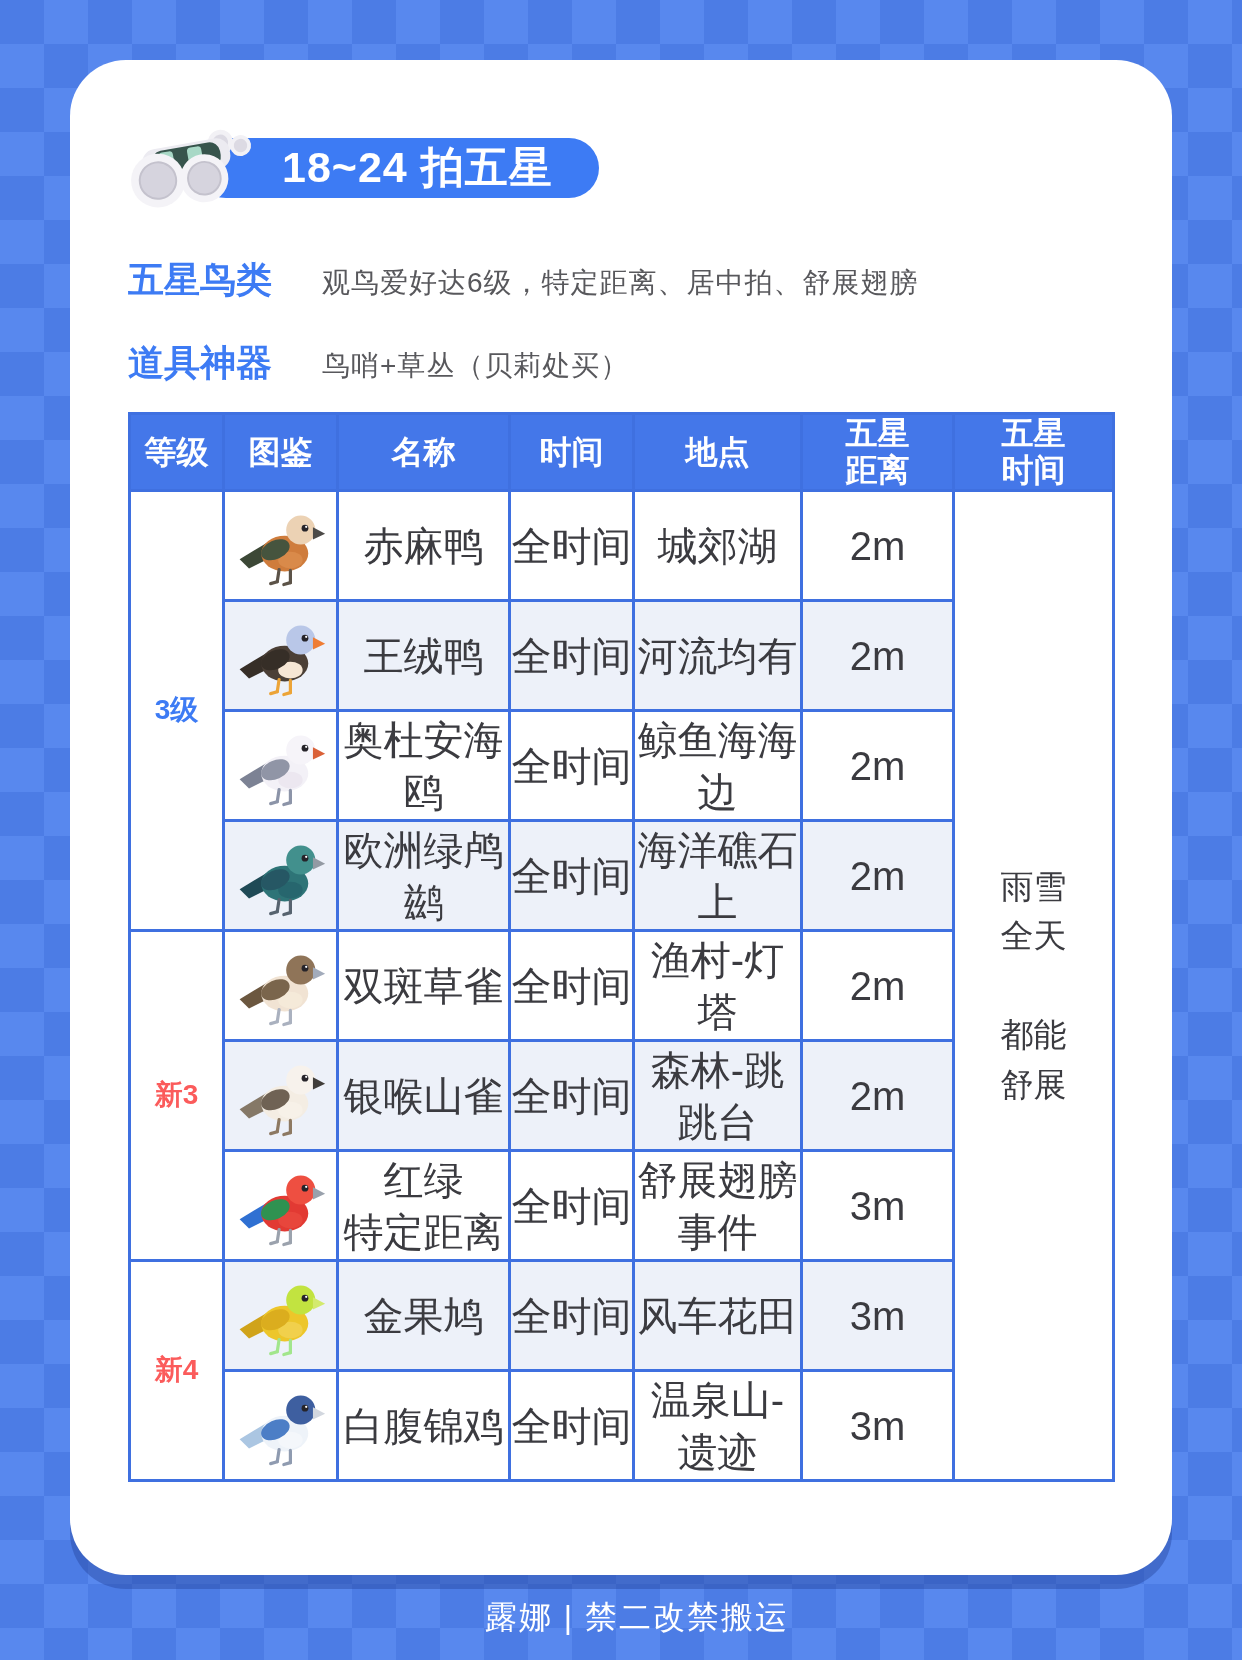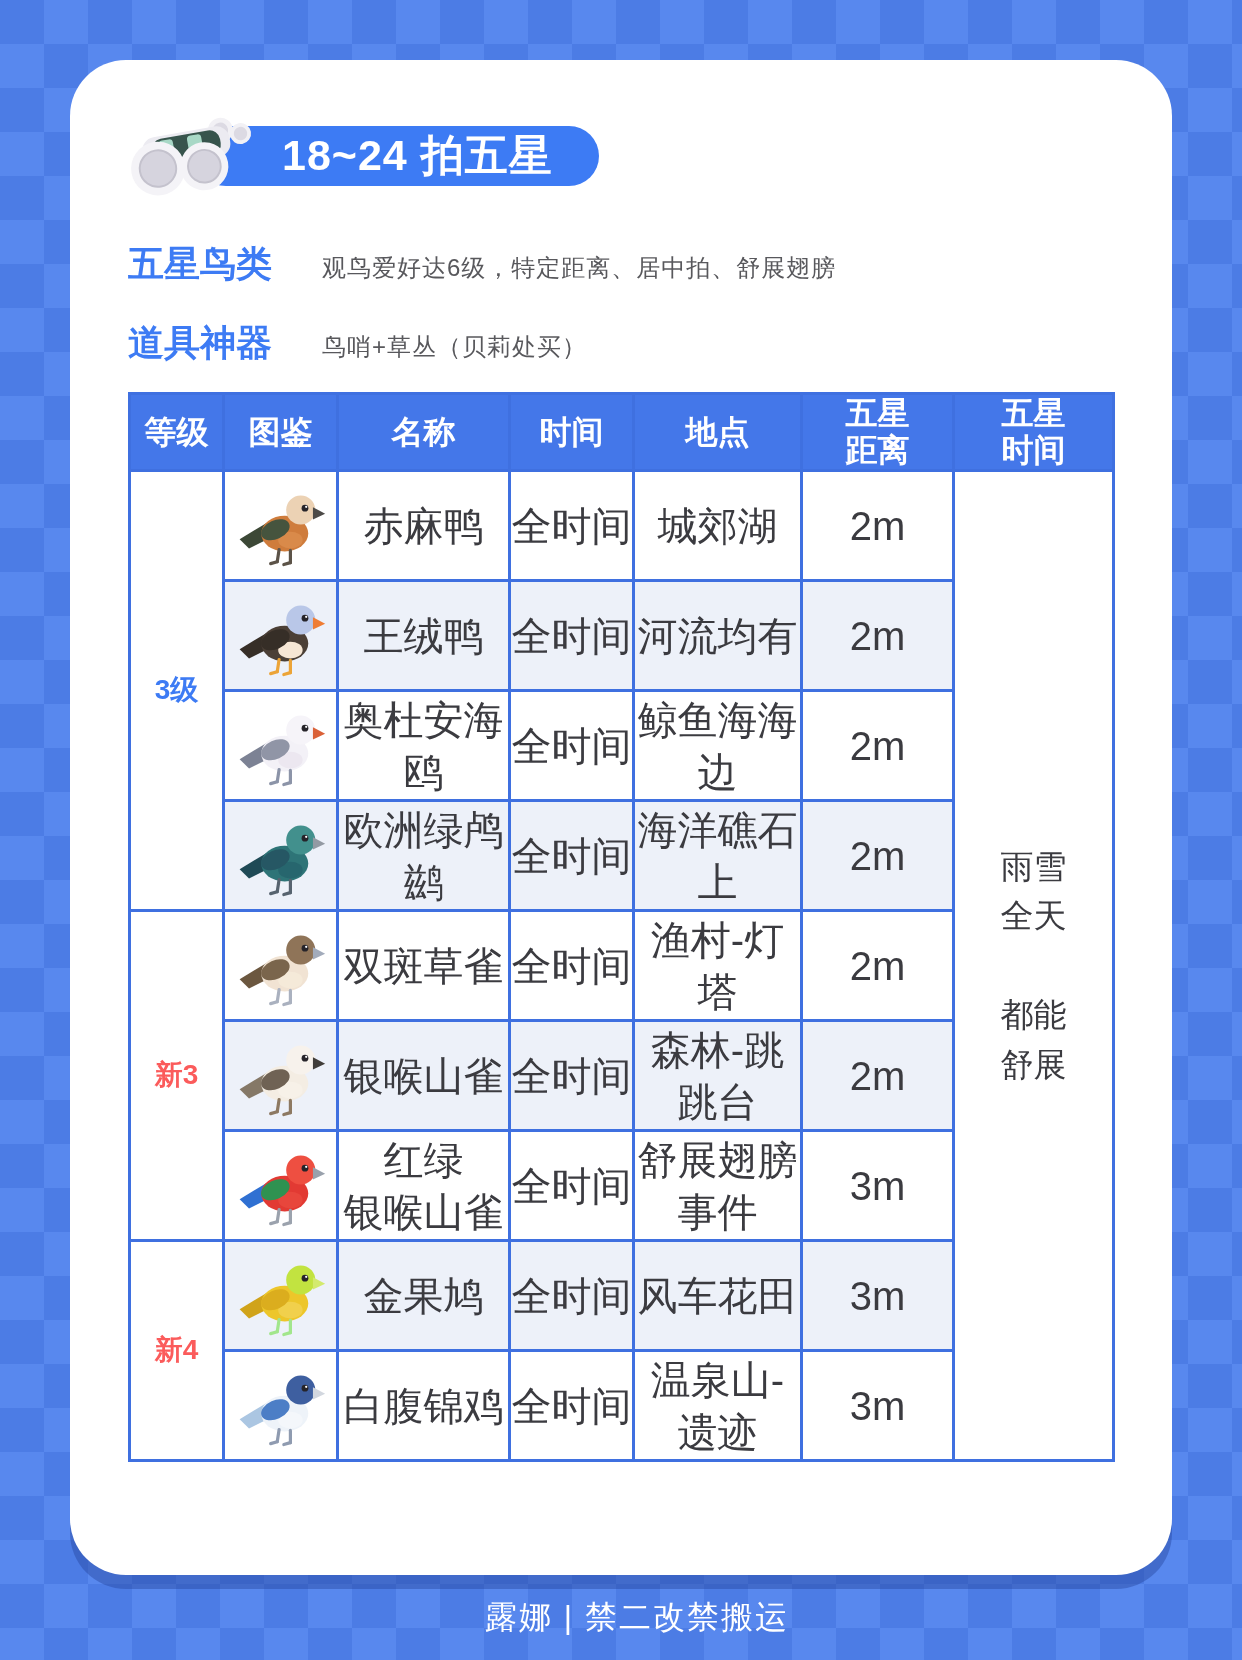--- a/index.html
+++ b/index.html
@@ -11,35 +11,35 @@
       linear-gradient(45deg,var(--bgDiamond,#5888ee) 25%,transparent 25%,transparent 75%,var(--bgDiamond,#5888ee) 75%),
       linear-gradient(45deg,var(--bgDiamond,#5888ee) 25%,transparent 25%,transparent 75%,var(--bgDiamond,#5888ee) 75%);
     background-position:0 0,44px 44px;
     background-size:88px 88px;
     position:relative;
   }
   .card{
     position:absolute; left:70px; top:60px; width:1102px; height:1515px;
     background:#fff; border-radius:56px;
     box-shadow:0 14px 0 rgba(42,75,165,.48);
-    padding:0 0 0 58px;
+    padding:12px 0 0 58px;
   }
   
   .hdr{ display:flex; align-items:center; margin-top:52px; height:88px; position:relative; }
   .binoculars{ width:146px; height:96px; position:relative; z-index:2; margin-left:-16px; flex:0 0 auto; }
   .pill{
     position:relative; z-index:1; margin-left:-62px; height:60px; border-radius:32px;
     background:var(--accent,#3d7bf4); color:#fff; display:flex; align-items:center;
     padding:0 46px 0 86px; font-size:43px; font-weight:800; letter-spacing:1px;
   }
   
   .intro{ margin-top:24px; }
   .intro-line{ display:flex; align-items:baseline; margin-bottom:14px;gap:24px; }
   .intro-label{ color:var(--accent,#3d7bf4); font-size:36px; font-weight:800; margin-right:26px; flex:0 0 auto;}
-  .intro-text{ color:var(--textGray,#58585c); font-size:24px; letter-spacing:1px;margin-top:28px; }
+  .intro-text{ color:var(--textGray,#58585c); font-size:28px; letter-spacing:1px;margin-top:28px; }
   
   table{ margin-top:24px; width:984px; table-layout:fixed; border-collapse:collapse; }
   th,td{ border:3px solid var(--tableBorder,#3f70e0); text-align:center; vertical-align:middle; }
   th{
     background:var(--headBg,#4477e9); color:#fff; font-size:32px; font-weight:800;
     height:77px; white-space:pre-line; line-height:1.15;
   }
   td{ height:110px; font-size:40px; color:var(--textDark,#3b3b40); white-space:pre-line; line-height:1.3; background:#fff; }
   tr.even td{ background:var(--stripe,#edf1f9); }
   td.level{ background:#fff !important; font-size:28px; font-weight:800; }
@@ -264,21 +264,21 @@
     <circle cx="75.5" cy="31" r="3.6" fill="#26242a"></circle>
     <circle cx="76.8" cy="29.6" r="1.2" fill="#ffffff"></circle>
     <g style="stroke:var(--c-legs)" stroke-width="3.4" stroke-linecap="round" fill="none">
       <line x1="48" y1="75" x2="46" y2="88"></line>
                 <line x1="60" y1="76" x2="60" y2="89"></line>
       <line x1="46" y1="88" x2="39" y2="90"></line>
                 <line x1="60" y1="89" x2="53" y2="91"></line>
     </g>
   </svg></td>
         <td>红绿
-银喉山雀</td>
+特定距离</td>
         <td>全时间</td>
         <td>舒展翅膀
 事件</td>
         <td>3m</td>
       </tr>
       <tr class="even">
         <td class="level" rowspan="2" style="color: rgb(251, 91, 91);">新4</td>
         <td class="bird-cell"><svg class="bird" viewBox="0 0 100 100" width="94" height="94" style="--c-body: #edc62a; --c-breast: #f1d04c; --c-head: #c2e340; --c-wing: #dbad1e; --c-tail: #d0a31a; --c-beak: #d3ea6e; --c-legs: #a2e68c;">
     <polygon points="6,64 36,46 40,62 16,74" style="fill:var(--c-tail)"></polygon>
     <ellipse cx="54" cy="58" rx="25" ry="19" style="fill:var(--c-body)"></ellipse>

